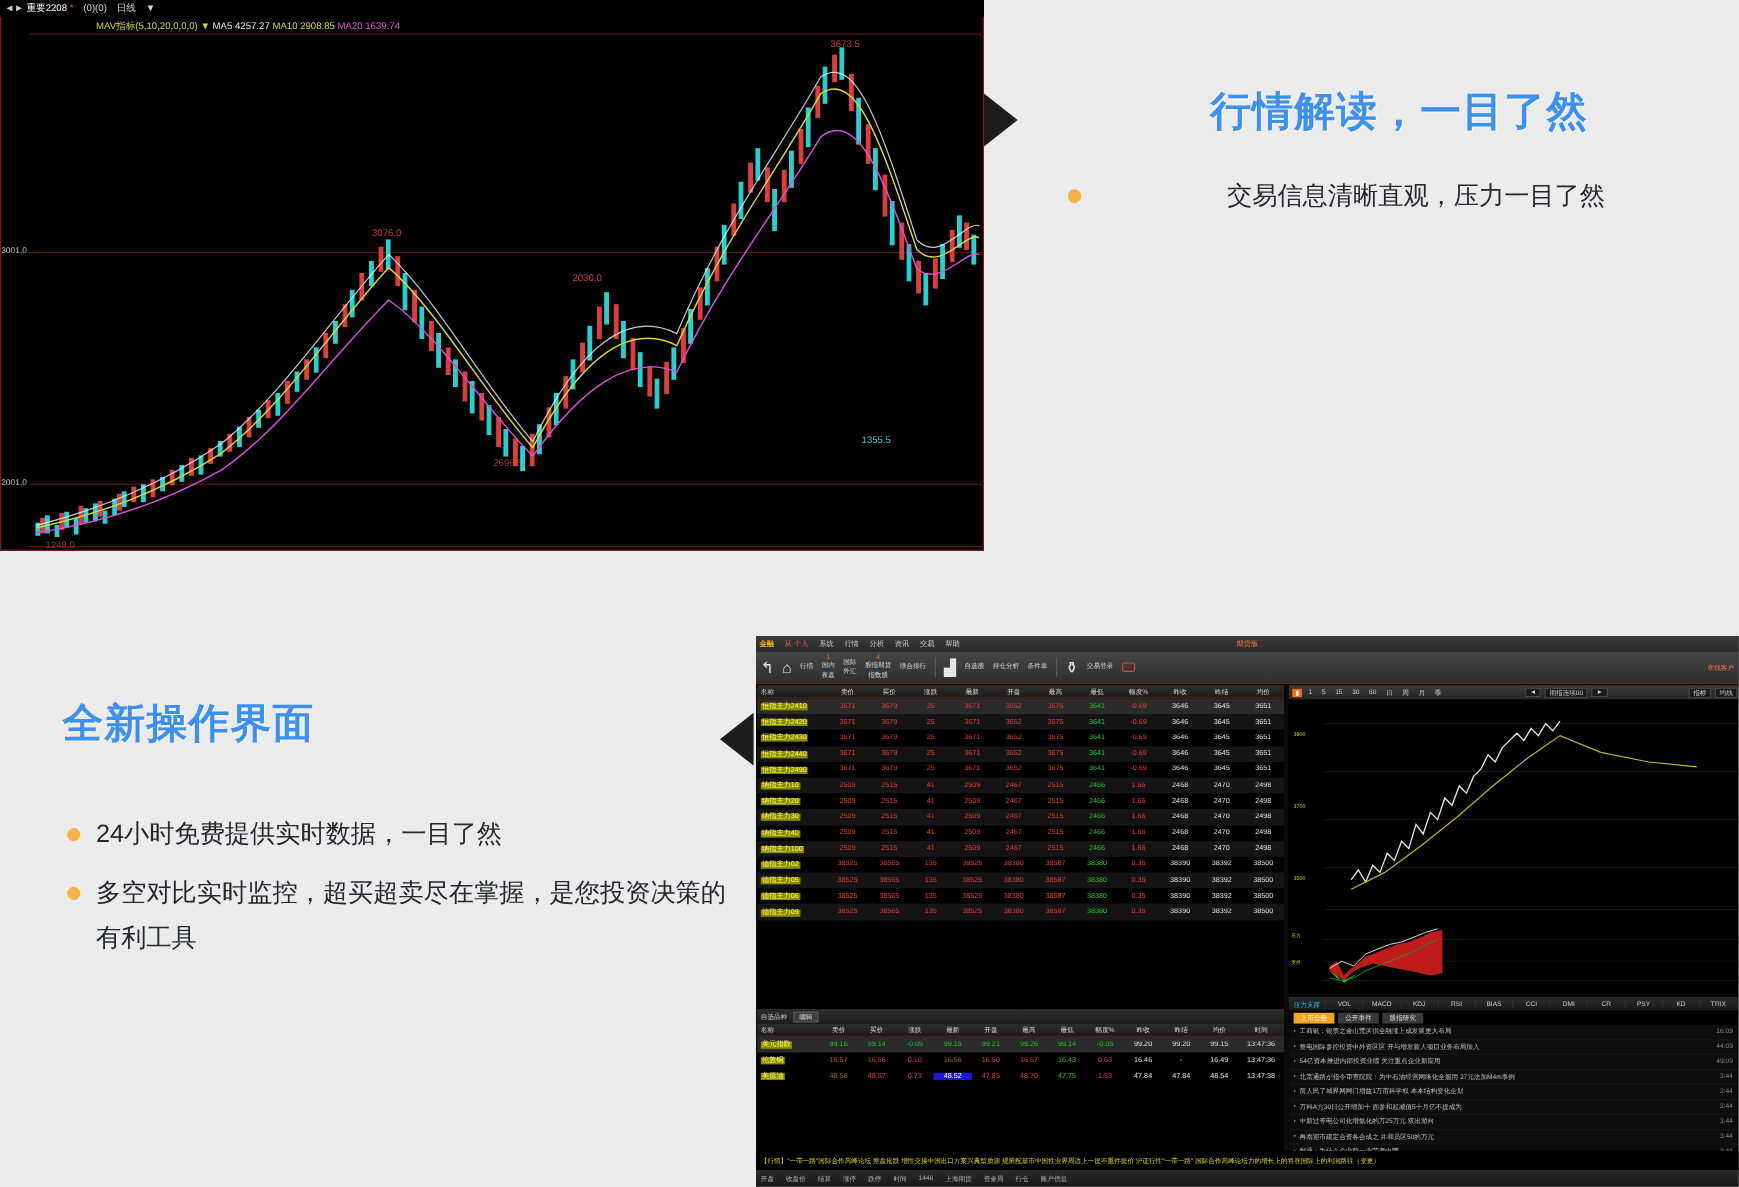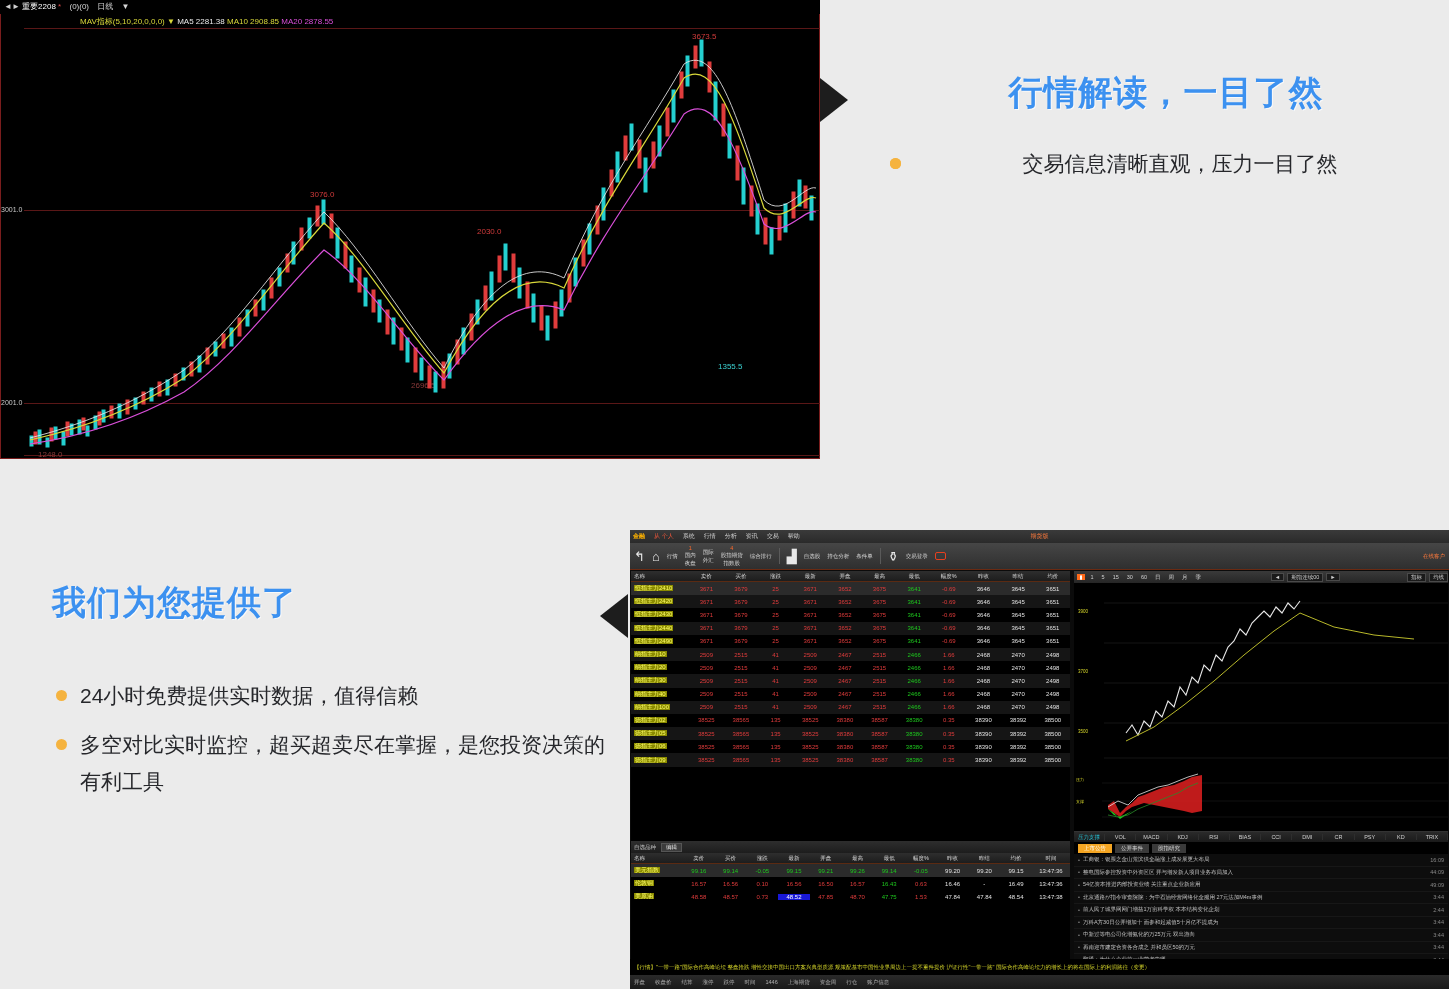--- a/index.html
+++ b/index.html
@@ -204,23 +204,23 @@
         <span class="tb-code">重要2208</span>
         <span class="tb-red">*</span>
         <span class="tb-per">(0)(0)</span>
         <span class="tb-per">日线</span>
         <span class="tb-per">▼</span>
       </div>
 
       <div class="chart-infobar">
         <span class="mav">MAV指标(5,10,20,0,0,0)</span>
         <span class="mav">▼</span>
-        <span class="ma5">MA5 2281.38</span>
+        <span class="ma5">MA5 4257.27</span>
         <span class="ma10">MA10 2908.85</span>
-        <span class="ma20">MA20 2878.55</span>
+        <span class="ma20">MA20 1639.74</span>
       </div>
 
       <div class="chart-grid-line" style="top:28px;"></div>
       <div class="chart-grid-line" style="top:210px;"></div>
       <div class="chart-grid-line" style="top:403px;"></div>
       <div class="chart-grid-line" style="top:455px;"></div>
 
       <div class="yaxis-label" style="top:205px;">3001.0</div>
       <div class="yaxis-label" style="top:398px;">2001.0</div>
 
@@ -371,25 +371,25 @@
           <span>交易信息清晰直观，压力一目了然</span>
         </li>
       </ul>
     </div>
   </div>
 
 
   <div class="bottom-section">
 
     <div class="txt-block" style="left:52px; top:58px; width:560px;">
-      <div class="headline">我们为您提供了</div>
+      <div class="headline">全新操作界面</div>
       <ul class="bullets" style="margin-top:52px;">
         <li>
           <span class="dot"></span>
-          <span>24小时免费提供实时数据，值得信赖</span>
+          <span>24小时免费提供实时数据，一目了然</span>
         </li>
         <li>
           <span class="dot"></span>
           <span>多空对比实时监控，超买超卖尽在掌握，是您投资决策的有利工具</span>
         </li>
       </ul>
     </div>
 
     <div class="arrow-left" style="left:600px; top:72px;"></div>
 

